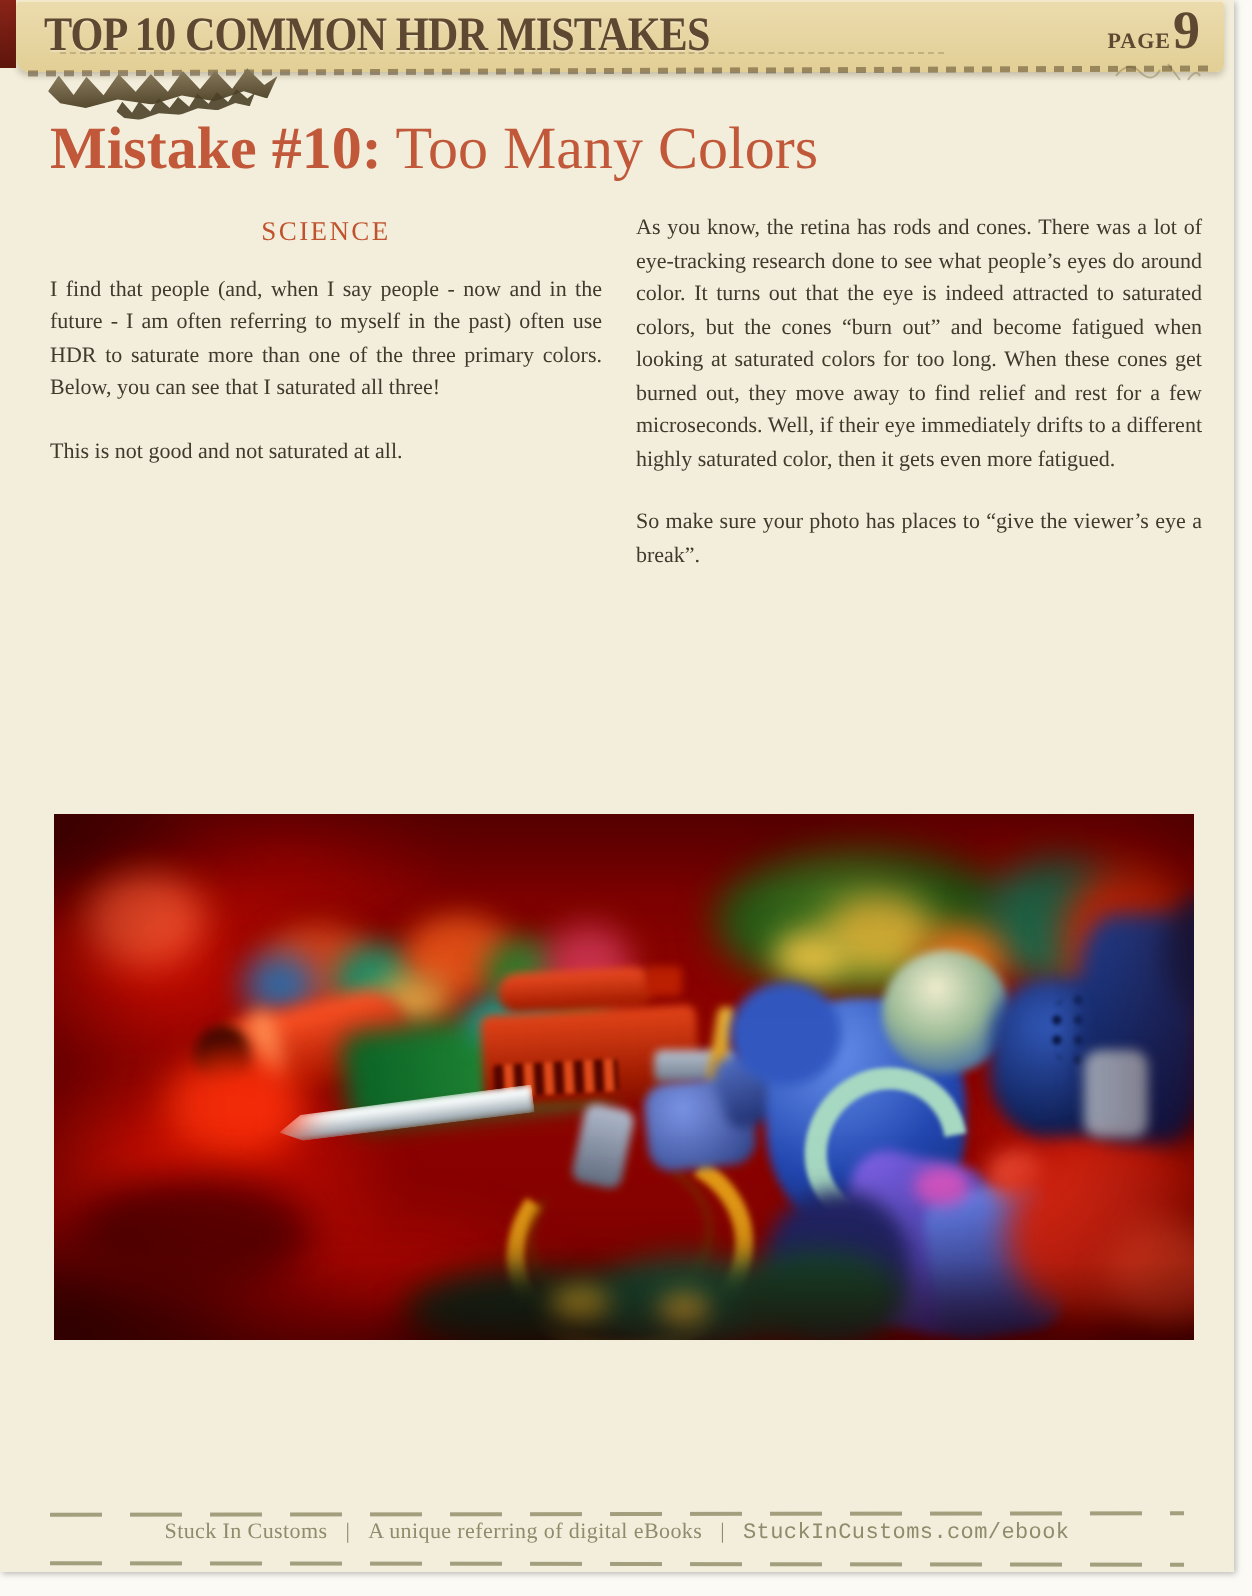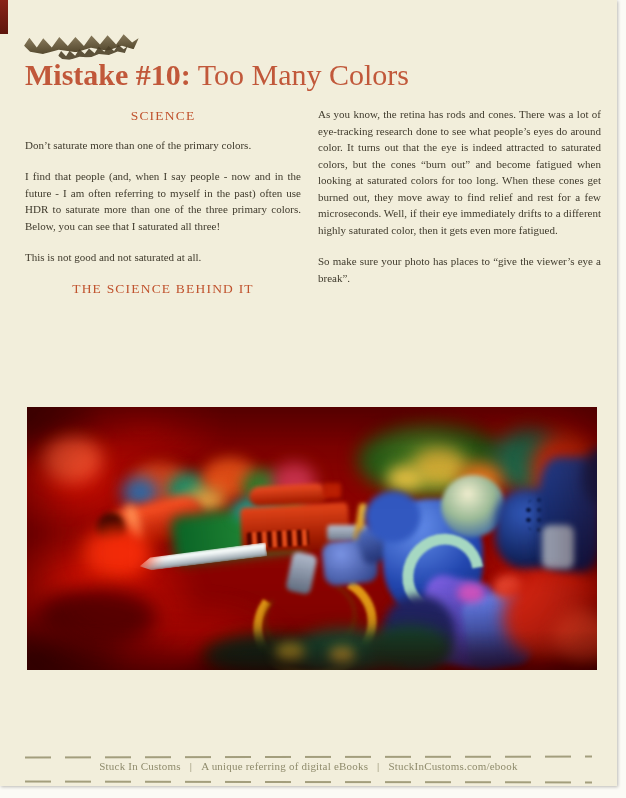--- a/index.html
+++ b/index.html
@@ -50,42 +50,51 @@
     radial-gradient(ellipse 90px 90px at 99% 95%,#400503 0%,transparent 72%);}
   .b{position:absolute;border-radius:50%;}
   .vig{position:absolute;inset:0;box-shadow:inset 0 0 70px 18px rgba(36,2,2,.55);background:linear-gradient(180deg,rgba(60,4,2,.3),transparent 15%,transparent 85%,rgba(30,2,2,.35));pointer-events:none;}
 
   
   .frule{position:absolute;left:25px;right:25px;height:2px;background:repeating-linear-gradient(90deg,#a39e7d 0 26px,transparent 26px 40px);}
   .fr1{top:756px;transform:skewY(-.08deg);}
   .fr2{top:781px;transform:skewY(.08deg);}
   .ftext{position:absolute;left:0;top:760px;width:617px;text-align:center;font-size:11px;color:#8f8b6c;letter-spacing:.2px;}
   .ftext .sep{margin:0 9px;}
-  .ftext .flink{color:#8f8b6c;text-decoration:none;}
+  .ftext .flink{color:#8f8b6c;text-decoration:none;font-family:Liberation Mono, monospace;}
 </style>
 </head>
 <body>
 
 <div class="screen">
   <div class="page">
 
     <div class="spine"></div>
 
+    <div class="banner">
+      <div class="guide"></div>
+      <span class="banner-title">TOP 10 COMMON HDR MISTAKES</span>
+      <span class="pageno">
+        <span class="pl">PAGE</span>
+        <span class="pn">9</span>
+      </span>
+      <svg class="scribble" width="46" height="16" viewBox="0 0 46 16">
+          <path d="M2 10 q6 -8 12 -2 t10 -1 M28 4 l6 8 M38 12 q4 -6 6 -2" fill="none" stroke="#8a7a52" stroke-width="1"></path>
+        </svg>
+    </div>
     <div class="torn torn1"></div>
     <div class="torn torn2"></div>
 
     <h1 class="title"><span class="tb">Mistake #10:</span><span class="tr"> Too Many Colors</span></h1>
 
     <div class="cols">
       <div class="col colL">
         <h3 class="ch">SCIENCE</h3>
-        <p>Don’t saturate more than one of the primary colors.</p>
         <p>I find that people (and, when I say people - now and in the future - I am often referring to myself in the past) often use HDR to saturate more than one of the three primary colors.  Below, you can see that I saturated all three!</p>
         <p>This is not good and not saturated at all.</p>
-        <h3 class="ch ch2">THE SCIENCE BEHIND IT</h3>
       </div>
       <div class="col colR">
         <p>As you know, the retina has rods and cones.  There was a lot of eye-tracking research done to see what people’s eyes do around color.  It turns out that the eye is indeed attracted to saturated colors, but the cones “burn out” and become fatigued when looking at saturated colors for too long.  When these cones get burned out, they move away to find relief and rest for a few microseconds.  Well, if their eye immediately drifts to a different highly saturated color, then it gets even more fatigued.</p>
         <p>So make sure your photo has places to “give the viewer’s eye a break”.</p>
       </div>
     </div>
 
     <div class="photo">
       <div class="mottle m1"></div>
       <div class="mottle m2"></div>

